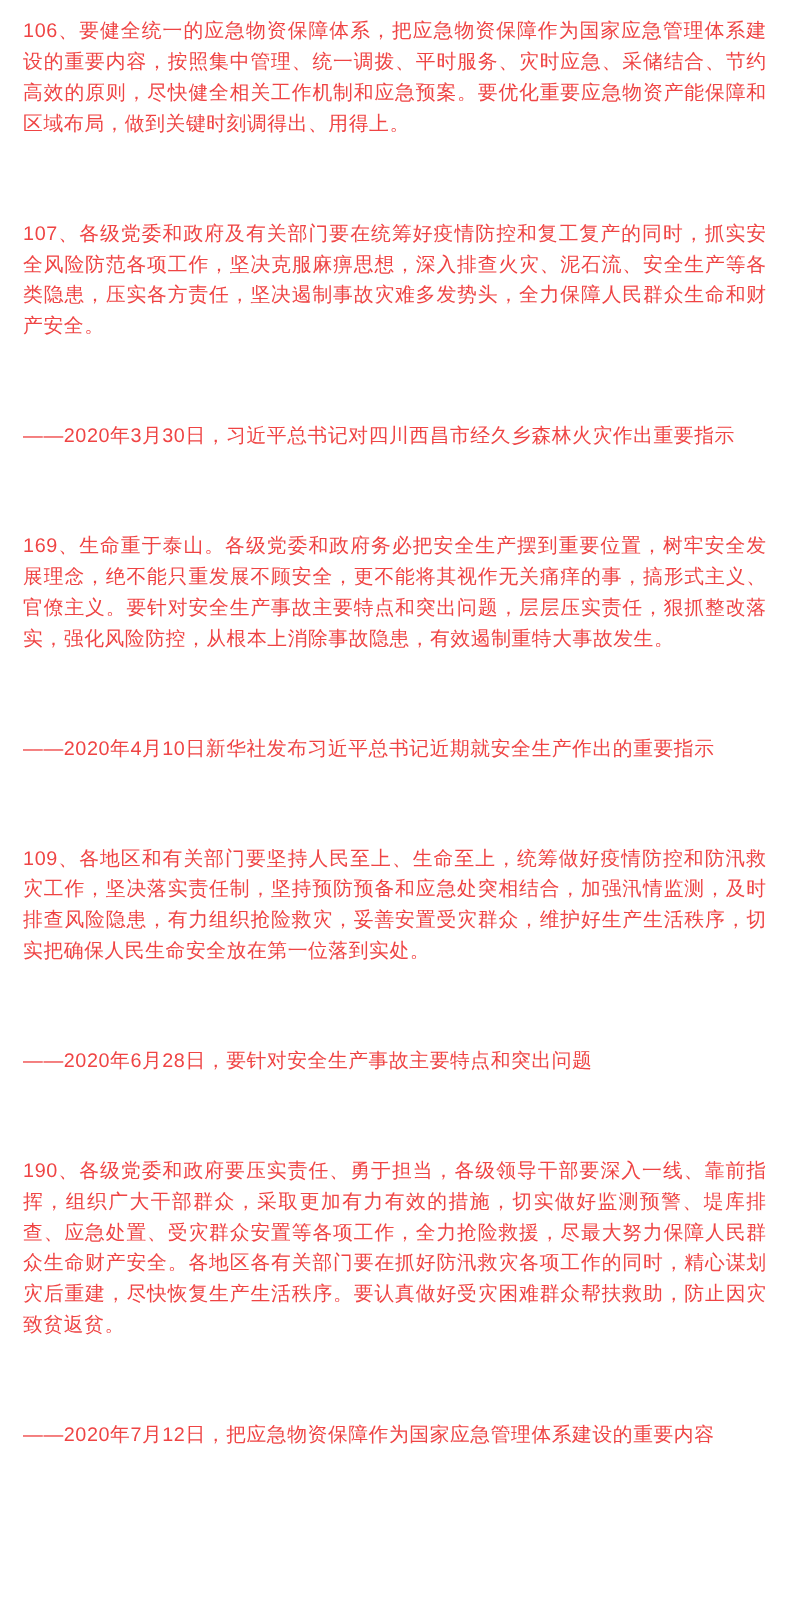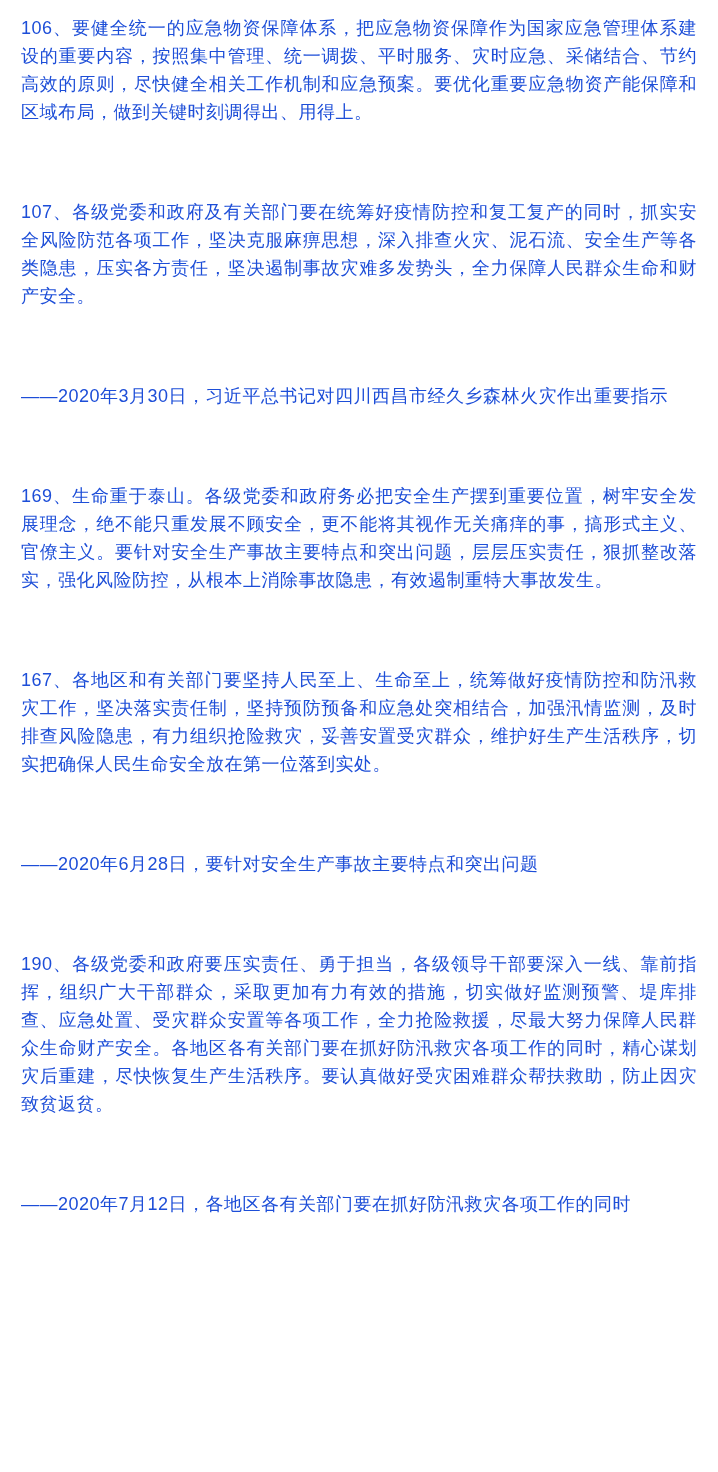--- a/index.html
+++ b/index.html
@@ -15,21 +15,21 @@
   }
   .article {
     box-sizing: border-box;
     width: 718px;
     padding: 14px 21px 40px 21px;
   }
   .quote, .attribution {
     font-size: 18px;
     line-height: 28px;
     letter-spacing: 0.5px;
-    color: #1d4ed8;
+    color: #ef4444;
     text-align: justify;
     text-justify: inter-ideograph;
     margin: 0 0 72px 0;
     word-break: break-all;
   }
   .entry:last-child .attribution {
     margin-bottom: 0;
   }
 </style>
 </head>
@@ -41,25 +41,26 @@
     <p class="quote">106、要健全统一的应急物资保障体系，把应急物资保障作为国家应急管理体系建设的重要内容，按照集中管理、统一调拨、平时服务、灾时应急、采储结合、节约高效的原则，尽快健全相关工作机制和应急预案。要优化重要应急物资产能保障和区域布局，做到关键时刻调得出、用得上。</p>
   </section>
 
   <section class="entry">
     <p class="quote">107、各级党委和政府及有关部门要在统筹好疫情防控和复工复产的同时，抓实安全风险防范各项工作，坚决克服麻痹思想，深入排查火灾、泥石流、安全生产等各类隐患，压实各方责任，坚决遏制事故灾难多发势头，全力保障人民群众生命和财产安全。</p>
     <p class="attribution">——2020年3月30日，习近平总书记对四川西昌市经久乡森林火灾作出重要指示</p>
   </section>
 
   <section class="entry">
     <p class="quote">169、生命重于泰山。各级党委和政府务必把安全生产摆到重要位置，树牢安全发展理念，绝不能只重发展不顾安全，更不能将其视作无关痛痒的事，搞形式主义、官僚主义。要针对安全生产事故主要特点和突出问题，层层压实责任，狠抓整改落实，强化风险防控，从根本上消除事故隐患，有效遏制重特大事故发生。</p>
+    <p class="attribution">——2020年4月10日新华社发布习近平总书记近期就安全生产作出的重要指示</p>
   </section>
 
   <section class="entry">
-    <p class="quote">167、各地区和有关部门要坚持人民至上、生命至上，统筹做好疫情防控和防汛救灾工作，坚决落实责任制，坚持预防预备和应急处突相结合，加强汛情监测，及时排查风险隐患，有力组织抢险救灾，妥善安置受灾群众，维护好生产生活秩序，切实把确保人民生命安全放在第一位落到实处。</p>
+    <p class="quote">109、各地区和有关部门要坚持人民至上、生命至上，统筹做好疫情防控和防汛救灾工作，坚决落实责任制，坚持预防预备和应急处突相结合，加强汛情监测，及时排查风险隐患，有力组织抢险救灾，妥善安置受灾群众，维护好生产生活秩序，切实把确保人民生命安全放在第一位落到实处。</p>
     <p class="attribution">——2020年6月28日，要针对安全生产事故主要特点和突出问题</p>
   </section>
 
   <section class="entry">
     <p class="quote">190、各级党委和政府要压实责任、勇于担当，各级领导干部要深入一线、靠前指挥，组织广大干部群众，采取更加有力有效的措施，切实做好监测预警、堤库排查、应急处置、受灾群众安置等各项工作，全力抢险救援，尽最大努力保障人民群众生命财产安全。各地区各有关部门要在抓好防汛救灾各项工作的同时，精心谋划灾后重建，尽快恢复生产生活秩序。要认真做好受灾困难群众帮扶救助，防止因灾致贫返贫。</p>
-    <p class="attribution">——2020年7月12日，各地区各有关部门要在抓好防汛救灾各项工作的同时</p>
+    <p class="attribution">——2020年7月12日，把应急物资保障作为国家应急管理体系建设的重要内容</p>
   </section>
 
 </main>
 
 </body></html>

